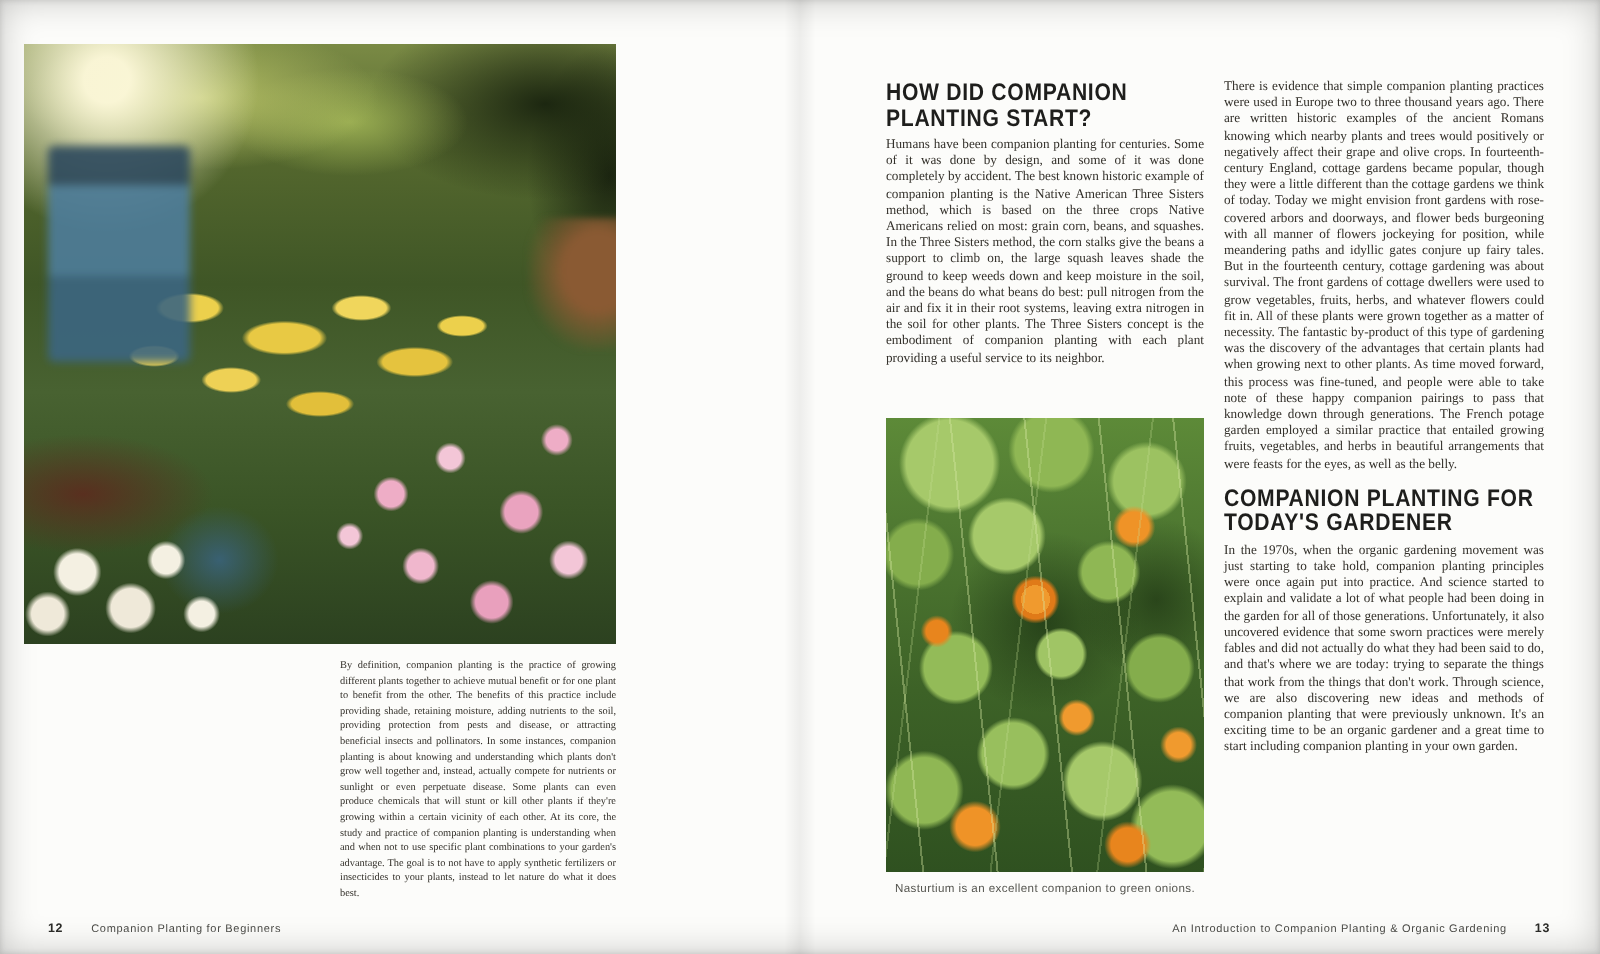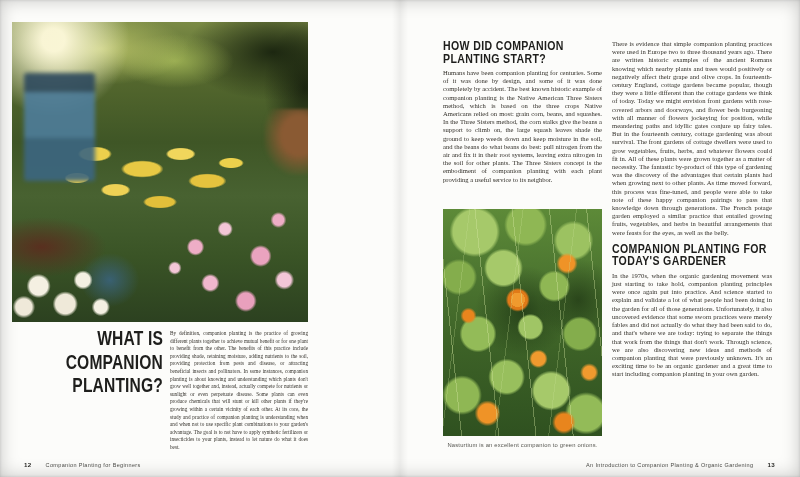--- a/index.html
+++ b/index.html
@@ -113,25 +113,20 @@
 </head>
 <body>
 
 <div class="spread">
 
   <div class="page page-left">
     <div class="garden-photo">
       <div class="shed"></div>
       <div class="chair"></div>
     </div>
-    <h1 class="big-title">
-      <span>WHAT IS</span>
-      <span>COMPANION</span>
-      <span>PLANTING?</span>
-    </h1>
     <p class="body-left">By definition, companion planting is the practice of growing different plants together to achieve mutual benefit or for one plant to benefit from the other. The benefits of this practice include providing shade, retaining moisture, adding nutrients to the soil, providing protection from pests and disease, or attracting beneficial insects and pollinators. In some instances, companion planting is about knowing and understanding which plants don't grow well together and, instead, actually compete for nutrients or sunlight or even perpetuate disease. Some plants can even produce chemicals that will stunt or kill other plants if they're growing within a certain vicinity of each other. At its core, the study and practice of companion planting is understanding when and when not to use specific plant combinations to your garden's advantage. The goal is to not have to apply synthetic fertilizers or insecticides to your plants, instead to let nature do what it does best.</p>
     <div class="footer footer-left">
       <span class="pagenum">12</span><span>Companion Planting for Beginners</span>
     </div>
   </div>
 
   <div class="page page-right">
     <div class="col col1">
       <h2 class="col-heading">
         <span>HOW DID COMPANION</span>

